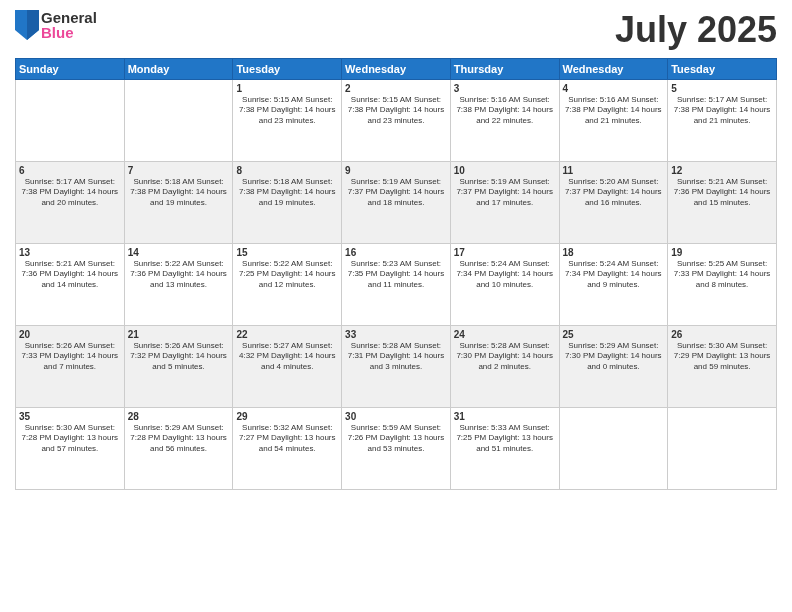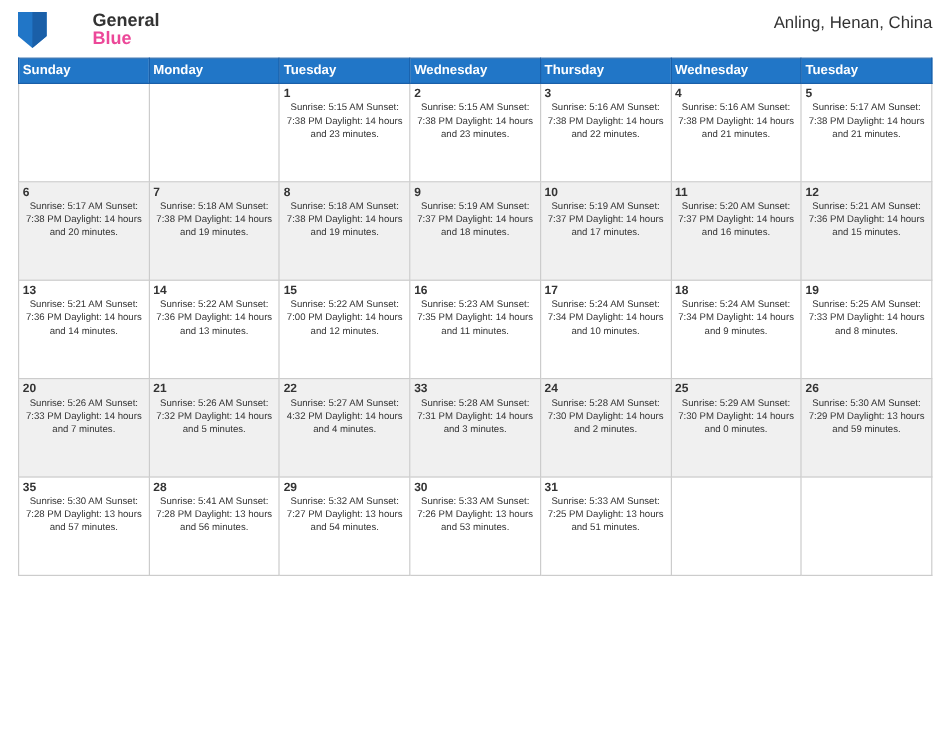--- a/index.html
+++ b/index.html
@@ -18,21 +18,20 @@
     }
     .header {
       display: flex;
       justify-content: space-between;
       align-items: flex-start;
       margin-bottom: 8px;
     }
     .logo {
       display: flex;
       align-items: flex-end;
-      gap: 36px;
     }
     .logo-text {
       display: flex;
       flex-direction: column;
       line-height: 1;
     }
     .logo-general {
       font-size: 15px;
       font-weight: bold;
       color: #333;
@@ -113,21 +112,21 @@
         <polygon points="0,0 24,0 24,20 12,30 0,20" fill="#2176c7"></polygon>
         <polygon points="12,0 24,0 24,20 12,30" fill="#1a5fa8"></polygon>
         <text x="12" y="16" text-anchor="middle" fill="white" font-size="10" font-weight="bold"></text>
       </svg>
       <div class="logo-text">
         <span class="logo-general">General</span>
         <span class="logo-blue">Blue</span>
       </div>
     </div>
     <div class="title-block">
-      <div class="location">Anling, Henan, China</div>
+      <div class="month-title">July 2025</div>
     </div>
   </div>
 
   <table class="calendar">
     <thead>
       <tr>
       <th>Sunday</th>
           <th>Monday</th>
           <th>Tuesday</th>
           <th>Wednesday</th>
@@ -224,21 +223,21 @@
           </td>
           <td>
             <span class="day-num">14</span>
             <div class="day-info">Sunrise: 5:22 AM
 Sunset: 7:36 PM
 Daylight: 14 hours and 13 minutes.</div>
           </td>
           <td>
             <span class="day-num">15</span>
             <div class="day-info">Sunrise: 5:22 AM
-Sunset: 7:00 PM
+Sunset: 7:25 PM
 Daylight: 14 hours and 12 minutes.</div>
           </td>
           <td>
             <span class="day-num">16</span>
             <div class="day-info">Sunrise: 5:23 AM
 Sunset: 7:35 PM
 Daylight: 14 hours and 11 minutes.</div>
           </td>
           <td>
             <span class="day-num">17</span>
@@ -305,33 +304,33 @@
         </tr>
         <tr>
           <td>
             <span class="day-num">35</span>
             <div class="day-info">Sunrise: 5:30 AM
 Sunset: 7:28 PM
 Daylight: 13 hours and 57 minutes.</div>
           </td>
           <td>
             <span class="day-num">28</span>
-            <div class="day-info">Sunrise: 5:41 AM
+            <div class="day-info">Sunrise: 5:29 AM
 Sunset: 7:28 PM
 Daylight: 13 hours and 56 minutes.</div>
           </td>
           <td>
             <span class="day-num">29</span>
             <div class="day-info">Sunrise: 5:32 AM
 Sunset: 7:27 PM
 Daylight: 13 hours and 54 minutes.</div>
           </td>
           <td>
             <span class="day-num">30</span>
-            <div class="day-info">Sunrise: 5:33 AM
+            <div class="day-info">Sunrise: 5:59 AM
 Sunset: 7:26 PM
 Daylight: 13 hours and 53 minutes.</div>
           </td>
           <td>
             <span class="day-num">31</span>
             <div class="day-info">Sunrise: 5:33 AM
 Sunset: 7:25 PM
 Daylight: 13 hours and 51 minutes.</div>
           </td>
           <td class="empty"></td>

